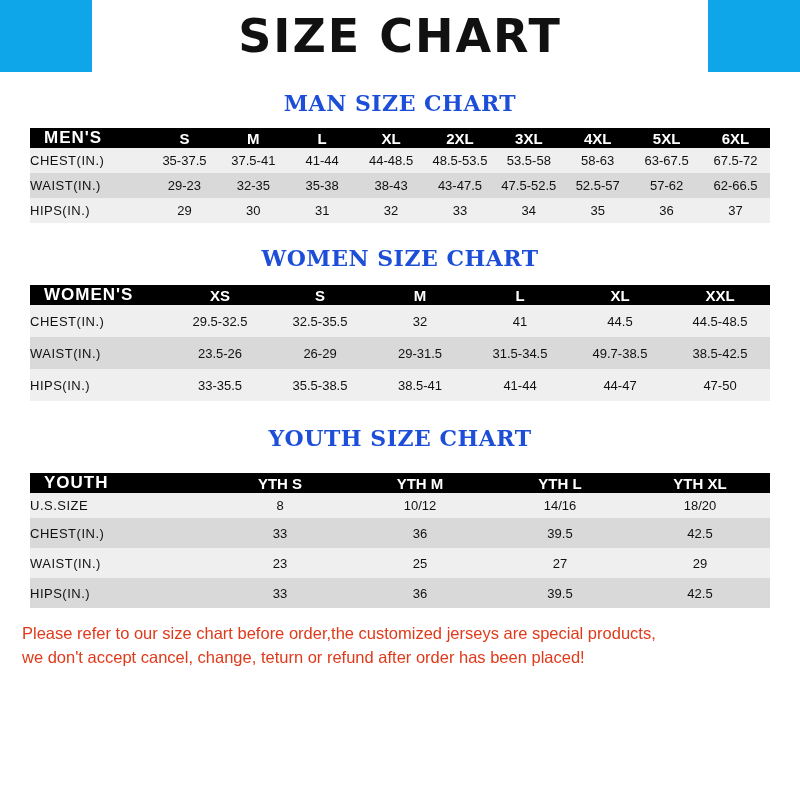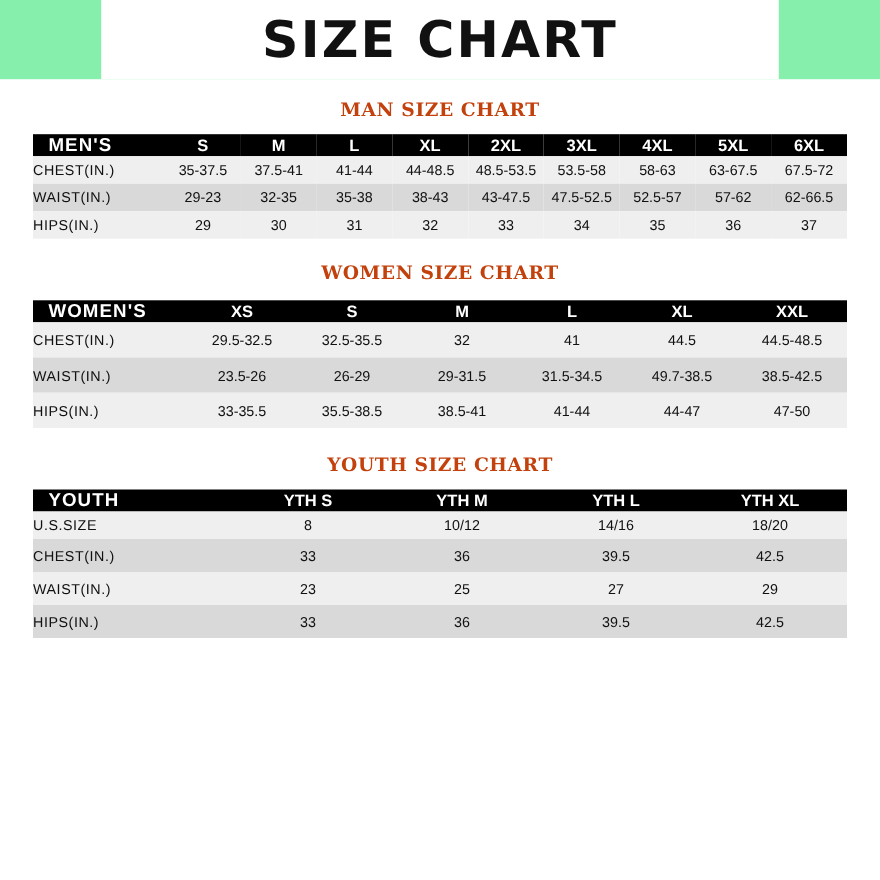--- a/index.html
+++ b/index.html
@@ -17,21 +17,21 @@
     position: relative;
     width: 800px;
     height: 800px;
     background: #ffffff;
     box-sizing: border-box;
   }
   
   .banner {
     position: relative;
     height: 72px;
-    background: #86efac;
+    background: #0ea5e9;
     display: flex;
     align-items: center;
     justify-content: center;
   }
   .banner-inner {
     background: #ffffff;
     width: 616px;
     height: 72px;
     display: flex;
     align-items: center;
@@ -43,22 +43,22 @@
     font-size: 46px;
     letter-spacing: 2px;
     color: #111111;
     line-height: 1;
   }
   
   .section-title {
     text-align: center;
     font-family: "DejaVu Serif", serif;
     font-weight: bold;
-    font-size: 17px;
-    color: #c2410c;
+    font-size: 22px;
+    color: #1d4ed8;
     letter-spacing: 0.5px;
   }
   .section {
     padding: 0 30px;
   }
   
   table {
     border-collapse: collapse;
     width: 740px;
     margin: 0 auto;
@@ -235,21 +235,21 @@
           <td>38.5-41</td>
           <td>41-44</td>
           <td>44-47</td>
           <td>47-50</td>
         </tr>
       </tbody>
     </table>
   </div>
 
   <div class="section">
-    <div class="section-title" style="margin:24px 0 12px 0;">YOUTH SIZE CHART</div>
+    <div class="section-title" style="margin:24px 0 22px 0;">YOUTH SIZE CHART</div>
     <table>
       <colgroup>
         <col style="width:180px">
           <col>
           <col>
           <col>
           <col>
       </colgroup>
       <thead>
         <tr>
@@ -286,14 +286,18 @@
           <td class="rowlabel">HIPS(IN.)</td>
           <td>33</td>
           <td>36</td>
           <td>39.5</td>
           <td>42.5</td>
         </tr>
       </tbody>
     </table>
   </div>
 
+  <div class="note">
+    <div>Please refer to our size chart before order,the customized jerseys are special products,</div>
+    <div>we don't accept cancel, change, teturn or refund after order has been placed!</div>
+  </div>
 
 </div>
 
 </body></html>

